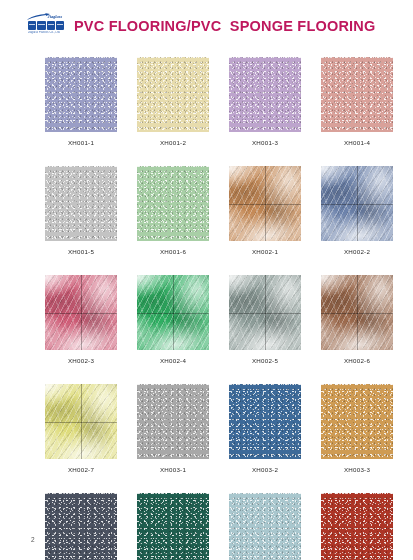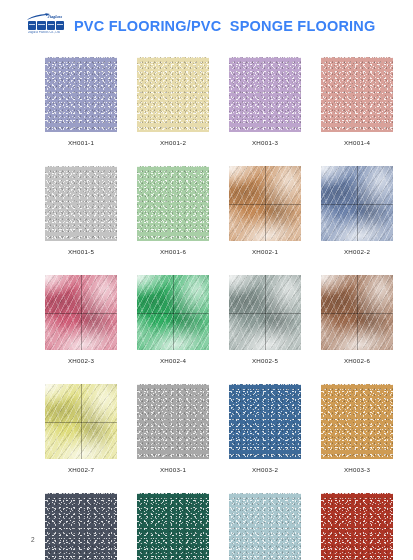--- a/index.html
+++ b/index.html
@@ -72,21 +72,21 @@
     overflow: hidden;
     transform-origin: left top;
   }
   #page-title {
     position: absolute;
     left: 74px;
     top: 18px;
     font-size: 14.5px;
     font-weight: bold;
     letter-spacing: .2px;
-    color: #3b82f6;
+    color: #be185d;
     white-space: pre;
   }
 
   
   #swatch-grid {
     position: absolute;
     left: 45px;
     top: 57px;
     width: 348px;
   }

